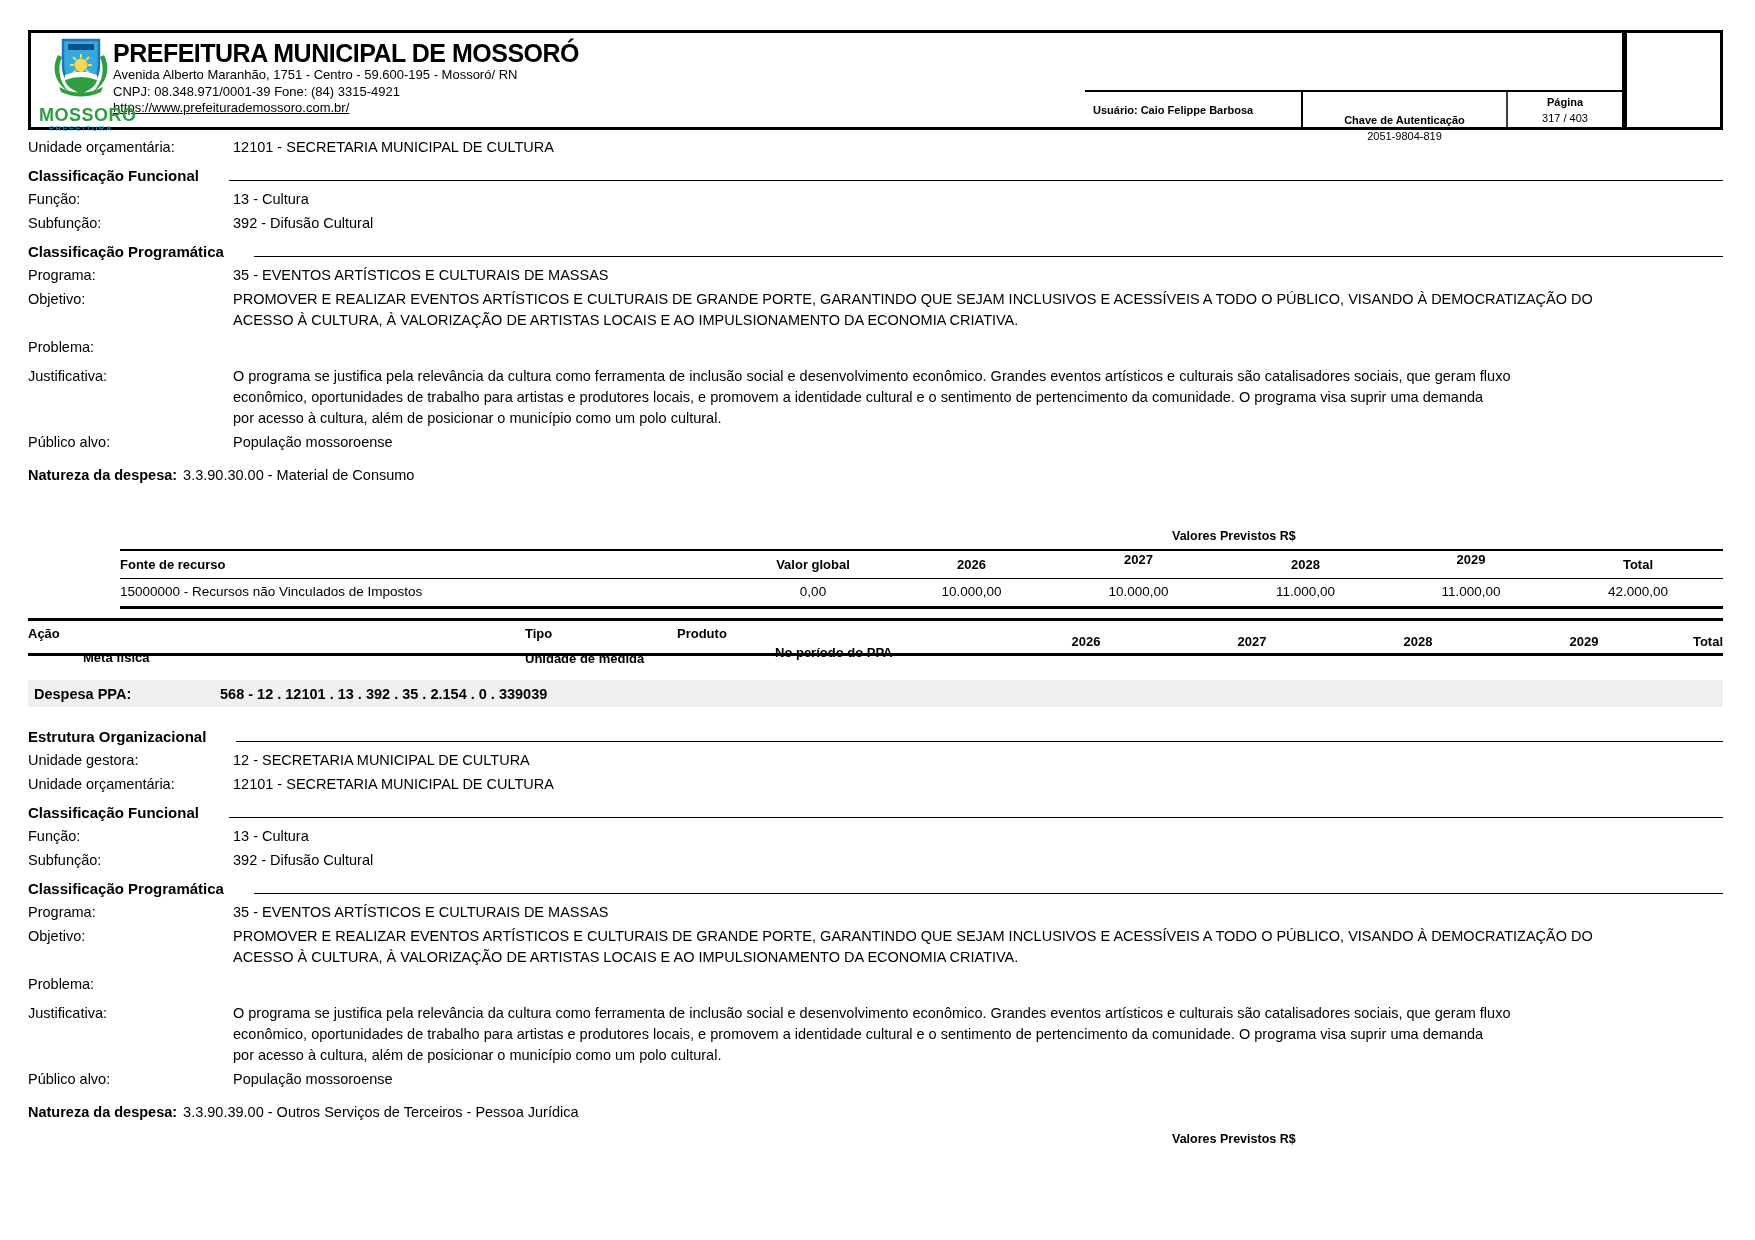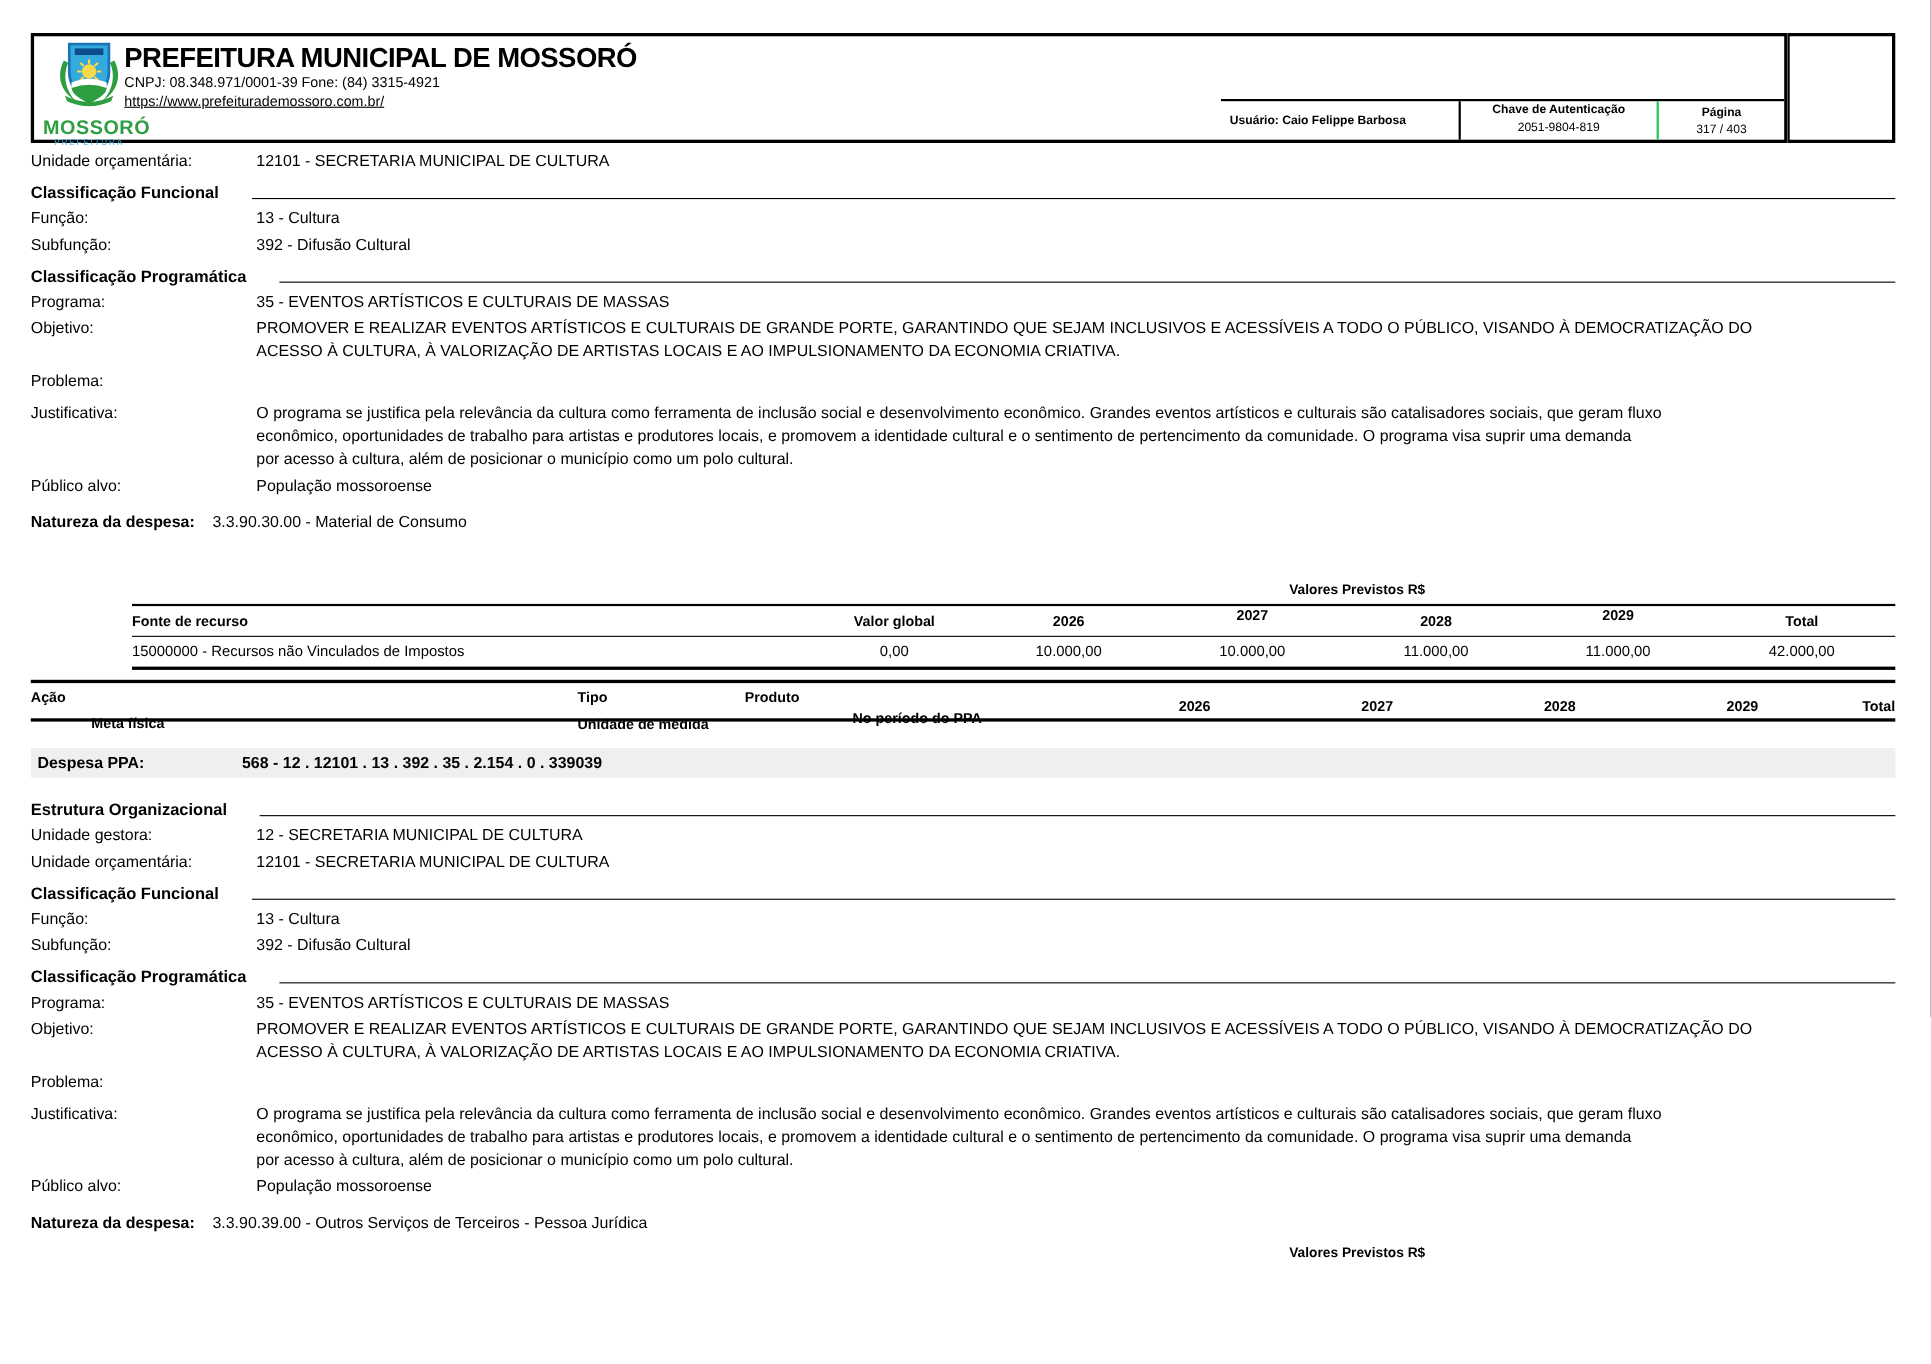--- a/index.html
+++ b/index.html
@@ -19,40 +19,40 @@
   .corner-box{ width:98px; height:100px; border:3px solid #000; border-left-width:2px; }
   .logo{ position:absolute; left:8px; top:4px; width:84px; text-align:center; line-height:1; }
   .logo-city{ font-weight:bold; font-size:18px; letter-spacing:.5px; margin-top:6px; }
   .logo-sub{ font-size:7.5px; letter-spacing:1.6px; margin-top:1px; }
   .org{ margin-left:82px; padding-top:6px; }
   .org-name{ font-weight:bold; font-size:25px; letter-spacing:-.5px; line-height:28px; }
   .org-line{ font-size:13px; line-height:16.5px; }
   .org-link{ color:#000; text-decoration:underline; }
   .cred{ position:absolute; right:0; bottom:0; display:flex; border-top:2px solid #000; height:37px; font-size:11px; }
   .cred .c-user{ width:218px; border-right:2px solid #000; display:flex; align-items:center; padding-left:8px; font-weight:bold; }
-  .cred .c-auth{ width:180px; border-right:2px solid #22c55e; text-align:center; padding-top:0; }
+  .cred .c-auth{ width:205px; border-right:2px solid #404040; text-align:center; padding-top:20px; }
   .cred .c-page{ width:114px; text-align:center; padding-top:2px; }
   .cred .c-lab{ font-weight:bold; line-height:16px; }
   .cred .c-val{ line-height:16px; }
 
   
   .title-bar{
     margin-top:5px; border:2.5px solid #000; text-align:center;
     font-weight:bold; font-size:19px; line-height:24px; padding:1px 0 2px;
   }
 
   
   .row{ display:flex; margin-top:3px; line-height:21px; font-size:14.5px; }
   .row .lbl{ width:205px; flex:none; }
   .row .val{ flex:1; }
   .tline{ white-space:nowrap; line-height:21px; }
   .sechead{ display:flex; margin:8px 0 0 0; font-weight:bold; font-size:15px; line-height:20px; }
   .sechead .rule{ flex:1; border-bottom:1.5px solid #000; margin:0 0 5px 30px; }
   .nat{ margin-top:12px; font-size:14.5px; line-height:21px; }
-  .nat b{ margin-right:16px; }
+  .nat b{ margin-right:6px; }
   .vp-caption{ font-size:12.5px; font-weight:bold; padding-left:1144px; line-height:16px; white-space:nowrap; }
   .vp-first{ margin-top:42px; }
   .vp-last{ margin-top:8px; }
 
   
   .ftable{ margin-left:92px; width:1603px; margin-top:5px; }
   .ft-grid{ display:grid; grid-template-columns:618px 150px 167px 167px 167px 164px 170px; }
   .ft-head{ border-top:2px solid #000; border-bottom:1.5px solid #000; padding:6px 0 6px; font-weight:bold; font-size:13px; }
   .ft-row{ padding:5px 0 7px; font-size:13.5px; border-bottom:3px solid #000; }
   .num{ text-align:center; }
@@ -113,20 +113,21 @@
               <path d="M17 38 q16 -7 32 0 v3 c0 7 -6 11 -16 16 c-10 -5 -16 -9 -16 -16 Z" fill="#ffffff"></path>
               <path d="M17 43 q16 -6 32 0 c-1 6 -6 9 -16 14 c-10 -5 -15 -8 -16 -14 Z" fill="#2f9e41"></path>
               <path d="M11 50 q22 11 44 0 l-2 5 q-20 9 -40 0 Z" fill="#2f9e41"></path>
             </svg>
           </span>
           <div class="logo-city" style="color:#2f9e41">MOSSORÓ</div>
           <div class="logo-sub" style="color:#35aadc">PREFEITURA</div>
         </div>
         <div class="org">
           <div class="org-name">PREFEITURA MUNICIPAL DE MOSSORÓ</div>
+          <div class="org-line">Avenida Alberto Maranhão, 1751 - Centro - 59.600-195 - Mossoró/ RN</div>
           <div class="org-line">CNPJ: 08.348.971/0001-39 Fone: (84) 3315-4921</div>
           <div class="org-line"><a href="#" class="org-link">https://www.prefeiturademossoro.com.br/</a></div>
         </div>
         <div class="cred">
           <div class="c-user">Usuário: Caio Felippe Barbosa</div>
           <div class="c-auth">
             <div class="c-lab">Chave de Autenticação</div>
             <div class="c-val">2051-9804-819</div>
           </div>
           <div class="c-page">

